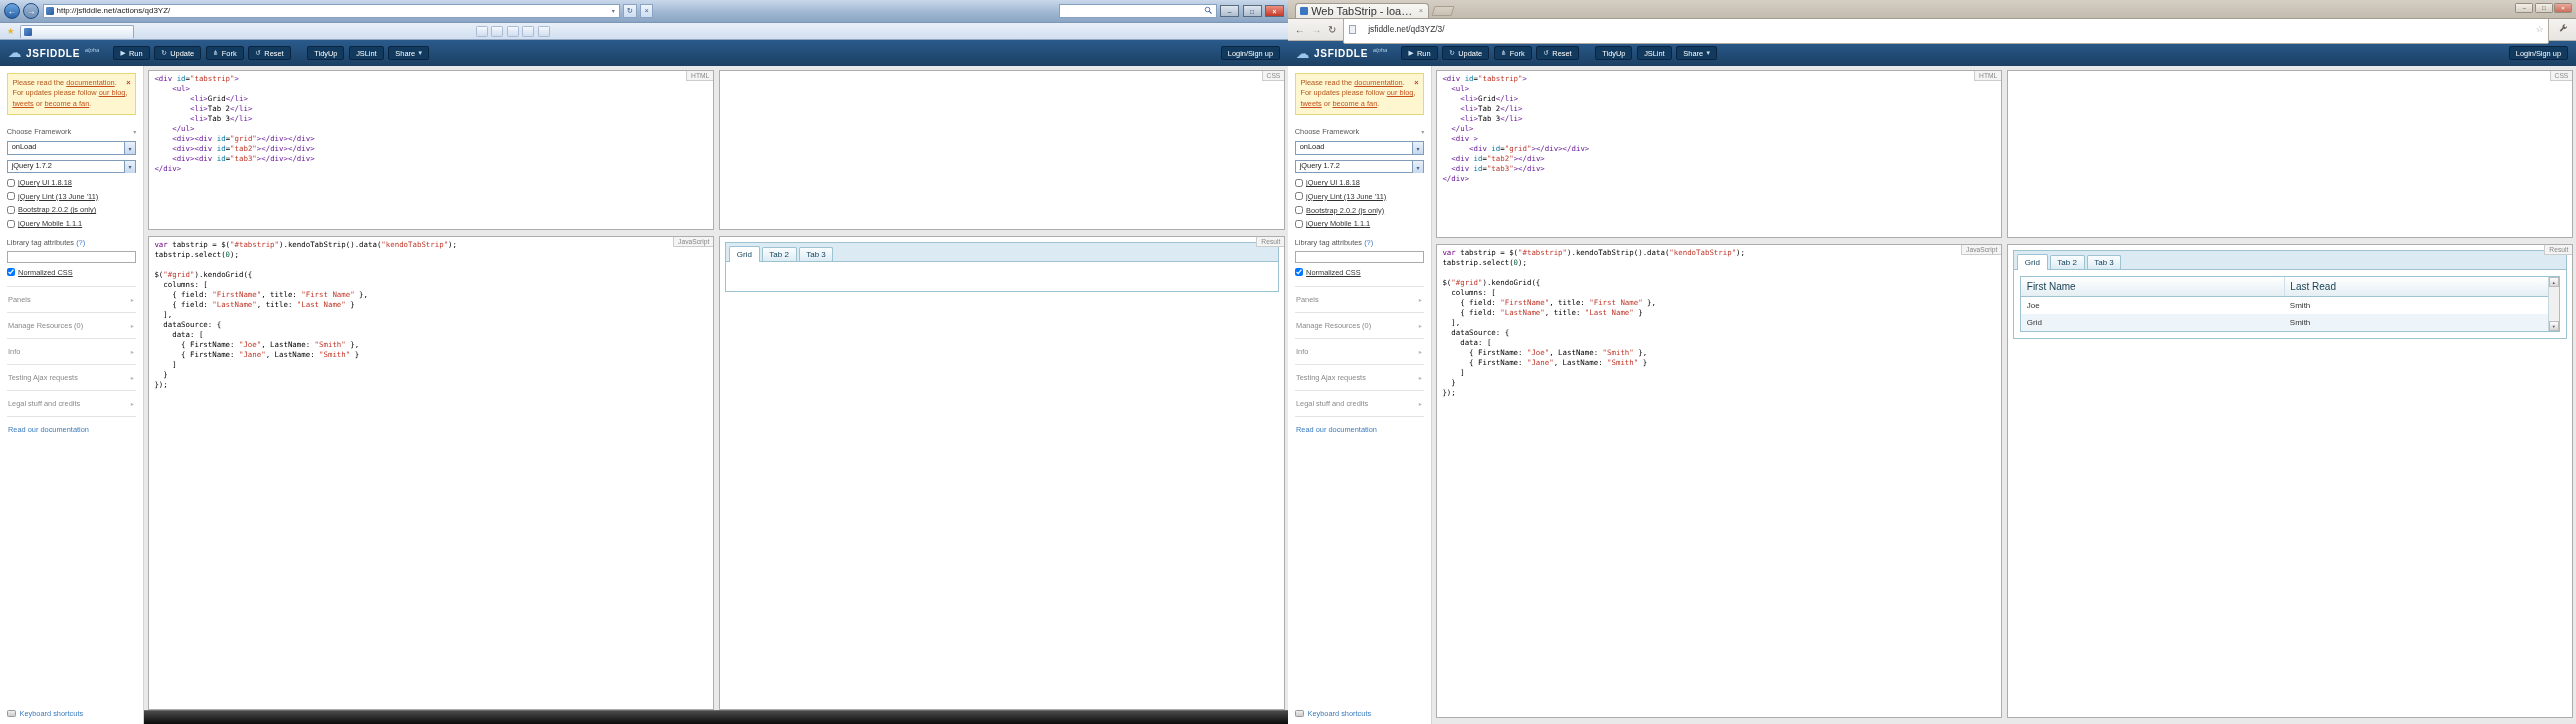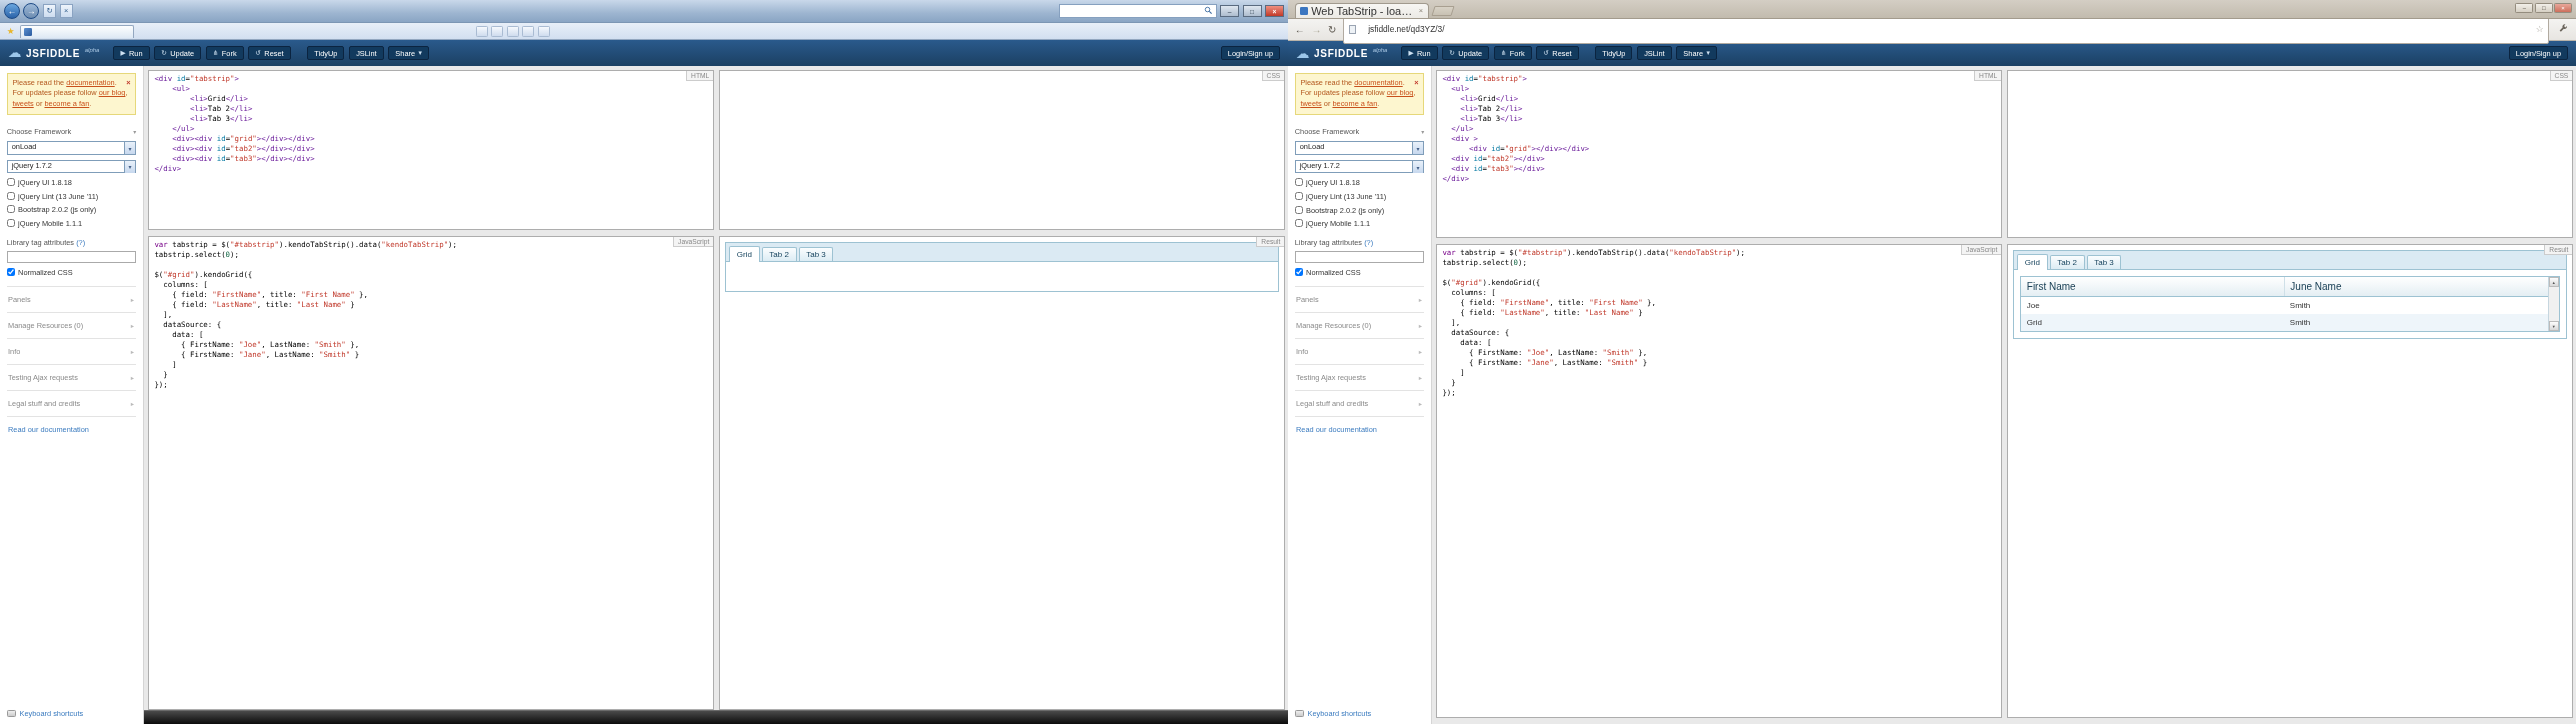--- a/index.html
+++ b/index.html
@@ -57,21 +57,21 @@
 
   
   .jf-sidebar { width:144px; flex:0 0 auto; border-right:0.7px solid #d5d5d5; padding:6.7px 6.7px 0; font-size:7.4px; position:relative; background:#fff; }
   .notice { background:#fdf6cf; border:0.7px solid #e6d87a; padding:4px 4.7px; color:#b3561d; line-height:1.45; }
   .notice-close { float:right; color:#c0392b; font-weight:bold; margin-left:2.7px; cursor:default; }
   .nlink { color:#c9501c; text-decoration:underline; cursor:pointer; }
   .sb-h { margin-top:12px; color:#555; display:flex; justify-content:space-between; align-items:center; }
   .sb-caret { color:#999; font-size:6px; }
   .sb-select { margin-top:5.4px; height:13.4px; border:0.7px solid #7f9db9; background:#fff; display:flex; align-items:flex-start; justify-content:space-between; padding-left:4px; color:#222; }
   .sel-arrow { width:11.4px; height:12px; border-left:0.7px solid #7f9db9; background:linear-gradient(180deg,#e9f1fa,#c7d8ee); color:#44618a; font-size:6px; display:flex; align-items:center; justify-content:center; }
-  .sb-check { display:flex; align-items:flex-start; gap:3.4px; margin-top:4.7px; color:#333; }
+  .sb-check { display:flex; align-items:center; gap:3.4px; margin-top:4.7px; color:#333;text-decoration:underline; }
   .sb-check input { width:8px; height:8px; }
   .sb-label { margin-top:10px; color:#555; }
   .help { color:#3b7bbf; cursor:pointer; }
   .sb-input { margin-top:4px; width:100%; height:12px; border:0.7px solid #aaa; font-size:7.4px; padding:0 2.7px; }
   .sb-check.nm { margin-bottom:9.4px; }
   .sb-sec { border-top:0.7px solid #e3e3e3; padding:8px 1.3px; color:#8a8a8a; display:flex; justify-content:space-between; align-items:center; cursor:pointer; }
   .sec-arrow { color:#bbb; font-size:5.4px; }
   .sb-doc { display:block; border-top:0.7px solid #e3e3e3; padding:8px 1.3px; color:#3b7bbf; cursor:pointer; }
   .sb-kbd { position:absolute; bottom:6.7px; left:6.7px; display:flex; align-items:center; gap:3.4px; }
   .kbd-ico { width:9.4px; height:6.7px; border:0.7px solid #999; border-radius:1.3px; background:linear-gradient(180deg,#eee,#ccc); }
@@ -113,20 +113,25 @@
   .mag-svg { width:8.7px; height:8.7px; }
 </style>
 </head>
 <body>
 
 <div class="monitor left">
 
   <div class="ie-top">
     <span class="ie-navbtn">←</span>
     <span class="ie-navbtn fwd">→</span>
+    <span class="ie-urlbox">
+      <span class="ie-favicon"></span>
+      <input class="ie-url" readonly="" value="http://jsfiddle.net/actions/qd3YZ/" style="">
+      <span class="ie-dd">▾</span>
+    </span>
     <span class="ie-smallbtn">↻</span>
     <span class="ie-smallbtn">×</span>
     <span class="spacer"></span>
     <span class="ie-searchbox">
       <input class="ie-search" style="">
       <span>
         <svg class="mag-svg" viewBox="0 0 16 16">
             <circle cx="6.5" cy="6.5" r="4.2" fill="none" stroke="#39699f" stroke-width="1.6"></circle>
             <line x1="9.8" y1="9.8" x2="14" y2="14" stroke="#39699f" stroke-width="2"></line>
           </svg>
@@ -507,21 +512,21 @@
           <div class="kts-head">
             <span class="ktab active">Grid</span>
             <span class="ktab">Tab 2</span>
             <span class="ktab">Tab 3</span>
           </div>
           <div class="kts-body">
             <div class="kgrid">
               <div class="kg-main">
                 <div class="kg-header">
                   <span class="kg-hcell">First Name</span>
-                  <span class="kg-hcell">June Name</span>
+                  <span class="kg-hcell">Last Read</span>
                 </div>
                 <div class="kg-row">
                   <span class="kg-cell">Joe</span>
                   <span class="kg-cell">Smith</span>
                 </div>
                 <div class="kg-row alt">
                   <span class="kg-cell">Grid</span>
                   <span class="kg-cell">Smith</span>
                 </div>
               </div>

